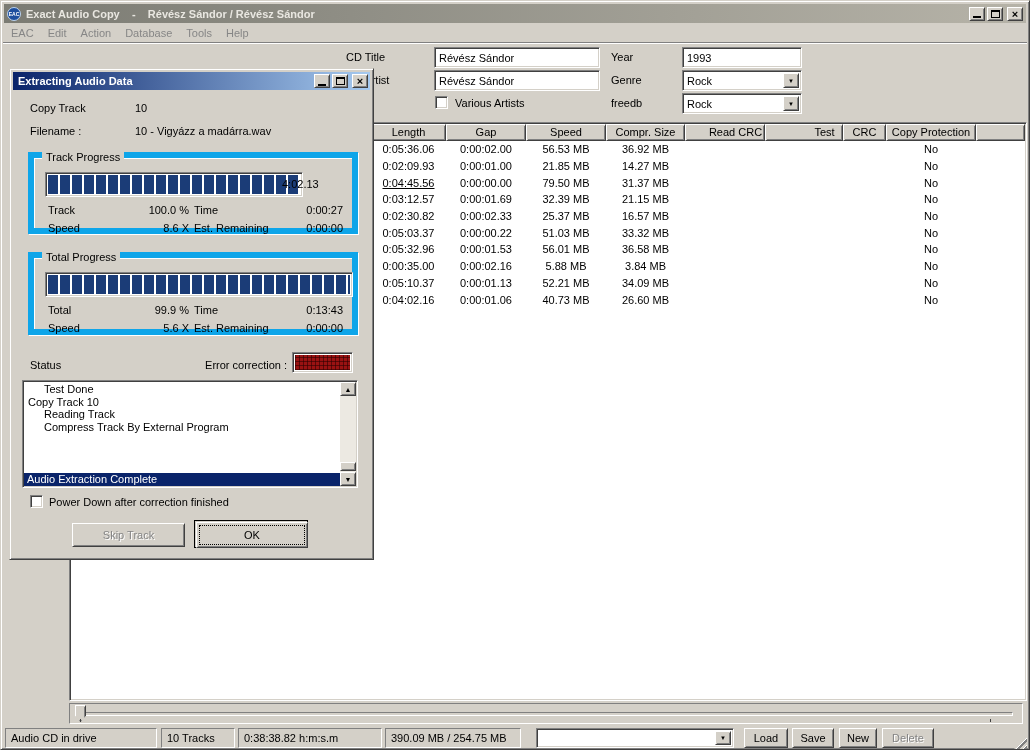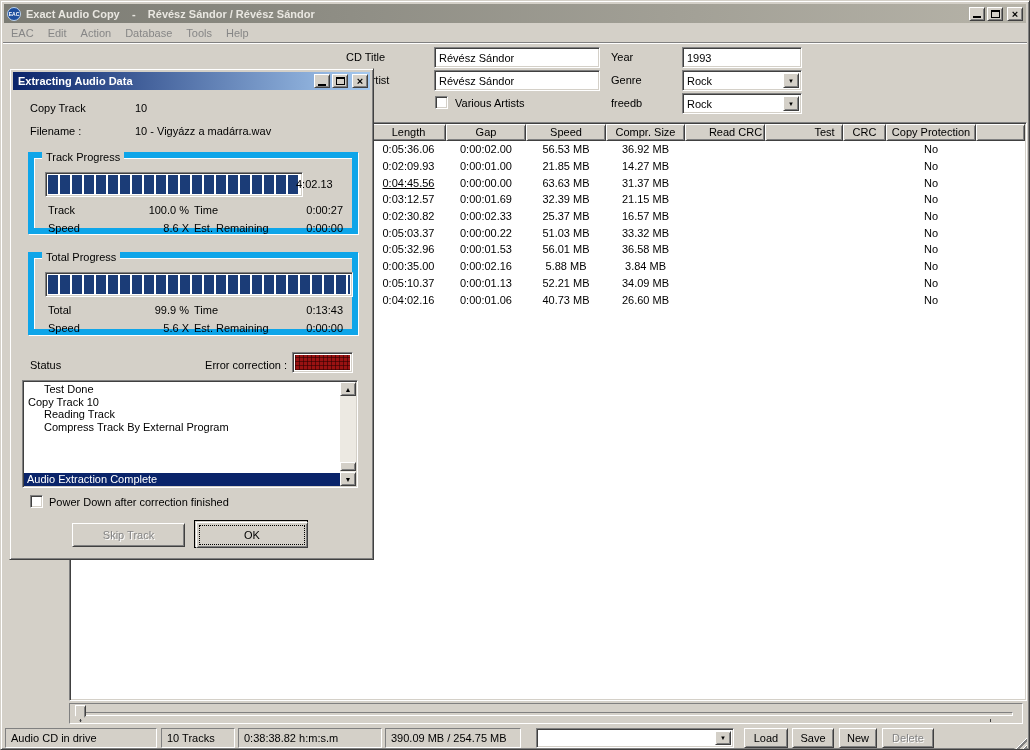--- a/index.html
+++ b/index.html
@@ -216,21 +216,21 @@
           <div class="tcell" style="width: 79px;">14.27 MB</div>
           <div class="tcell" style="width: 80px;"></div>
           <div class="tcell" style="width: 78px;"></div>
           <div class="tcell" style="width: 43px;"></div>
           <div class="tcell" style="width: 90px;">No</div>
         </div>
         <div class="trow">
           <div class="tcell" style="width: 300px;"></div>
           <div class="tcell" style="width: 75px; text-decoration: underline;">0:04:45.56</div>
           <div class="tcell" style="width: 80px;">0:00:00.00</div>
-          <div class="tcell" style="width: 80px;">63.63 MB</div>
+          <div class="tcell" style="width: 80px;">79.50 MB</div>
           <div class="tcell" style="width: 79px;">31.37 MB</div>
           <div class="tcell" style="width: 80px;"></div>
           <div class="tcell" style="width: 78px;"></div>
           <div class="tcell" style="width: 43px;"></div>
           <div class="tcell" style="width: 90px;">No</div>
         </div>
         <div class="trow">
           <div class="tcell" style="width: 300px;"></div>
           <div class="tcell" style="width: 75px;">0:03:12.57</div>
           <div class="tcell" style="width: 80px;">0:00:01.69</div>
@@ -355,21 +355,21 @@
     <div class="dlabel" style="left:125px;top:33px">10</div>
 
     <div class="dlabel" style="left:20px;top:56px">Filename :</div>
     <div class="dlabel" style="left:125px;top:56px">10 - Vigyázz a madárra.wav</div>
 
     <div class="group groove" style="left:18px;top:83px;width:330px;height:82px">
       <div class="group-legend">Track Progress</div>
       <div class="pbar sunken" style="left:11px;top:14px;width:258px;height:25px">
           <div class="pbar-fill"></div>
         </div>
-      <div class="dlabel" style="left:262px;top:20px;width:58px">4:02.13</div>
+      <div class="dlabel" style="left:248px;top:20px;width:58px">4:02.13</div>
       <div class="dlabel" style="left:14px;top:46px">Track</div>
       <div class="dlabel rt" style="left:70px;top:46px;width:85px">100.0 %</div>
       <div class="dlabel" style="left:160px;top:46px">Time</div>
       <div class="dlabel rt" style="right:9px;top:46px;width:60px">0:00:27</div>
       <div class="dlabel" style="left:14px;top:64px">Speed</div>
       <div class="dlabel rt" style="left:70px;top:64px;width:85px">8.6 X</div>
       <div class="dlabel" style="left:160px;top:64px">Est. Remaining</div>
       <div class="dlabel rt" style="right:9px;top:64px;width:60px">0:00:00</div>
     </div>
 

